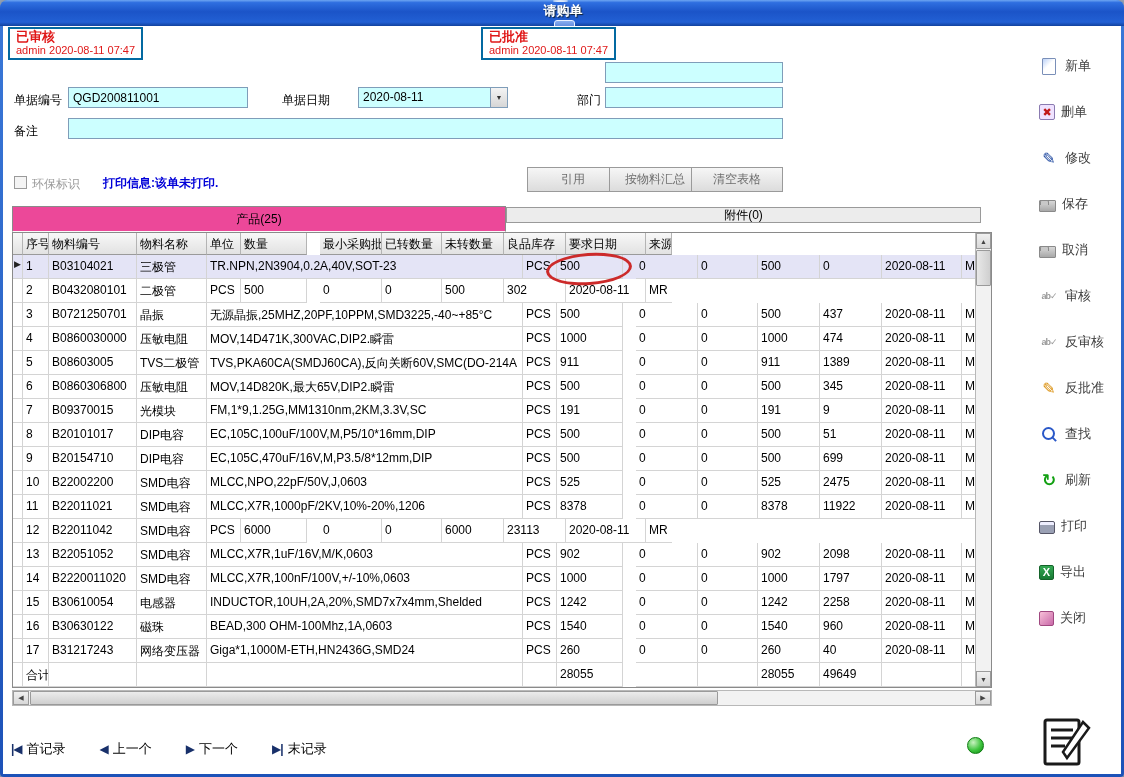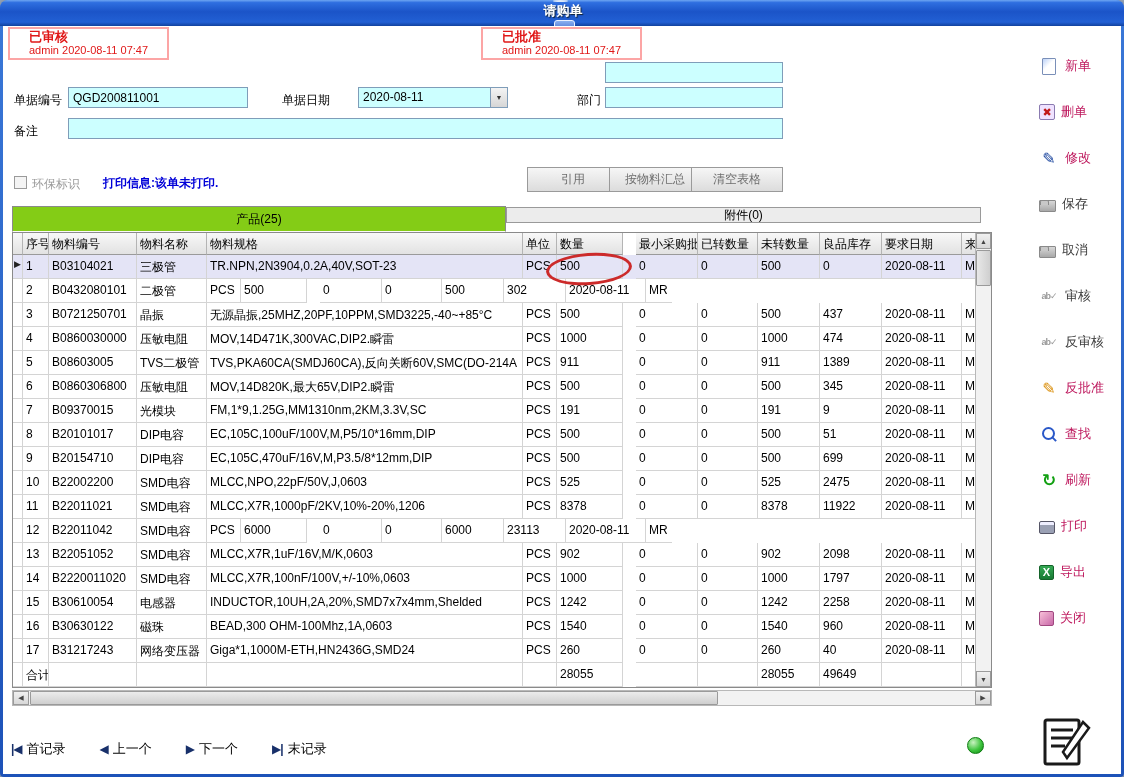--- a/index.html
+++ b/index.html
@@ -15,41 +15,41 @@
   .title-text{color:#fff;font-weight:bold;font-size:13px;text-shadow:1px 1px 1px #123;flex:1;}
   .winbtn{width:21px;height:21px;margin-left:2px;border:1px solid #e8f0ff;border-radius:3px;color:#fff;
     font-size:11px;font-weight:bold;display:flex;align-items:center;justify-content:center;line-height:1;}
   .winbtn.min,.winbtn.max{background:linear-gradient(180deg,#8ab0f0,#3a66cc);}
   .winbtn.close{background:linear-gradient(180deg,#f0a088,#cf3a1a);}
   
   .client{position:absolute;top:26px;left:3px;right:3px;bottom:3px;background:#fff;overflow:hidden;}
   .abs{position:absolute;}
   .lbl{font-size:12px;color:#000;}
   
-  .stamp{position:absolute;border:2px solid #fca5a5;padding:1px 19px 2px;background:transparent;}
+  .stamp{position:absolute;border:2px solid #0369a1;padding:1px 6px 2px;background:transparent;}
   .stamp .s1{color:#e01818;font-weight:bold;font-size:13px;line-height:14px;display:block;}
   .stamp .s2{color:#e01818;font-size:11px;line-height:12px;display:block;white-space:nowrap;}
   
   .field{position:absolute;height:21px;background:#ccffff;border:1px solid #7f9db9;font-size:12px;
     padding:2px 4px;color:#000;font-family:inherit;}
   .combo{position:absolute;height:21px;width:150px;background:#ccffff;border:1px solid #7f9db9;display:flex;}
   .combo .cval{flex:1;font-size:12px;padding:2px 4px;}
   .combo .cbtn{width:17px;background:linear-gradient(180deg,#f4f4f4,#d6d6d6);border-left:1px solid #7f9db9;
     font-size:7px;color:#333;display:flex;align-items:center;justify-content:center;}
   
   .cb{position:absolute;width:13px;height:13px;background:#f4f4f4;border:1px solid #9a9a9a;}
   .cb-label{color:#9a9a9a;font-size:12px;}
   .printinfo{font-size:12px;font-weight:bold;color:#0000d8;}
   .printinfo .status{color:#0000d8;}
   
   .gbtn{position:absolute;height:25px;width:92px;background:linear-gradient(180deg,#f6f6f6,#dcdcdc);
     border:1px solid #9a9a9a;border-radius:0;font-size:12px;color:#6e6e6e;display:flex;align-items:center;justify-content:center;}
   
   .tab{position:absolute;height:26px;display:flex;align-items:center;justify-content:center;font-size:12px;color:#000;}
-  .tab.active{background:#84cc16;border:1px solid #8a8a8a;border-bottom:1px solid #fbfbfb;z-index:2;}
+  .tab.active{background:#ec4899;border:1px solid #8a8a8a;border-bottom:1px solid #fbfbfb;z-index:2;}
   .tab.inactive{background:#ececec;border:1px solid #9a9a9a;height:16px;top:181px;}
   
   .tablewrap{position:absolute;left:9px;top:206px;width:980px;height:456px;border:1px solid #8a8a8a;background:#fff;overflow:hidden;}
   .theader,.trow{display:flex;}
   .theader{height:22px;}
   .trow{height:24px;background:#fff;}
   .trow.selected{background:#e4e4f6;}
   .cell{flex:0 0 auto;border-right:1px solid #d4d4d4;border-bottom:1px solid #d4d4d4;font-size:12px;
     padding:4px 3px 0;overflow:hidden;white-space:nowrap;color:#000;}
   .cell.h{background:linear-gradient(180deg,#f8f8f8,#e2e2e2);border-right:1px solid #b4b4b4;border-bottom:1px solid #9a9a9a;padding-top:3px;}
@@ -66,21 +66,21 @@
   .hscroll{position:absolute;left:9px;top:664px;width:980px;height:16px;background:#f2f2f2;border:1px solid #b8b8b8;}
   .harrow{position:absolute;top:0;width:16px;height:14px;background:linear-gradient(180deg,#f0f0f0,#d8d8d8);
     border:1px solid #9a9a9a;font-size:7px;color:#444;display:flex;align-items:center;justify-content:center;}
   .hthumb{position:absolute;left:17px;top:0;width:688px;height:14px;background:linear-gradient(180deg,#ececec,#cfcfcf);border:1px solid #9a9a9a;border-radius:1px;}
   
   .red-ellipse{position:absolute;left:543px;top:227px;width:86px;height:32px;border:3px solid #cc2a2a;
     border-radius:50%;transform:rotate(-4deg);pointer-events:none;z-index:5;}
   
   .sidebar{position:absolute;left:1022px;top:28px;width:96px;display:flex;flex-direction:column;}
   .side-item{display:flex;align-items:center;height:24px;margin-bottom:22px;padding-left:14px;cursor:default;}
-  .slabel{font-size:13px;color:#be185d;margin-left:6px;white-space:nowrap;}
+  .slabel{font-size:13px;color:#404040;margin-left:6px;white-space:nowrap;}
   .side-item.disabled .slabel{color:#3a3a3a;}
   .sicon{width:20px;height:19px;flex:0 0 20px;display:flex;align-items:center;justify-content:center;position:relative;}
   .icon-new-doc{width:14px;flex-basis:14px;height:17px;margin:0 3px;background:linear-gradient(135deg,#bcd2f8 0%,#fff 45%);
     border:1px solid #7a8fb8;border-radius:1px;}
   .icon-delete-doc{background:#efe2ff;border:1px solid #8a7ab0;border-radius:2px;width:16px;flex-basis:16px;height:16px;}
   .icon-delete-doc::before{content:"✖";color:#c01818;font-size:11px;font-weight:bold;}
   .icon-edit-doc::before{content:"✎";color:#123e9a;font-size:16px;}
   .icon-save,.icon-cancel{width:17px;flex-basis:17px;height:12px;margin-top:4px;background:linear-gradient(#d8d8d8,#a8a8a8);
     border:1px solid #8a8a8a;border-radius:1px;}
   .icon-save::before,.icon-cancel::before{content:"";position:absolute;top:-1px;left:0px;width:7px;height:4px;
@@ -156,21 +156,20 @@
 
     <div class="tab active" style="left:9px;top:180px;width:494px;">产品(25)</div>
     <div class="tab inactive" style="left:503px;width:475px;">附件(0)</div>
 
     <div class="tablewrap">
       <div class="theader">
           <div class="cell h d0"></div>
           <div class="cell h d1">序号</div>
           <div class="cell h d2">物料编号</div>
           <div class="cell h d3">物料名称</div>
-          <div class="cell h d4">物料规格</div>
           <div class="cell h d5">单位</div>
           <div class="cell h d6">数量</div>
           <div class="cell h d7">最小采购批</div>
           <div class="cell h d8">已转数量</div>
           <div class="cell h d9">未转数量</div>
           <div class="cell h d10">良品库存</div>
           <div class="cell h d11">要求日期</div>
           <div class="cell h d12">来源</div>
         </div>
       <div>

